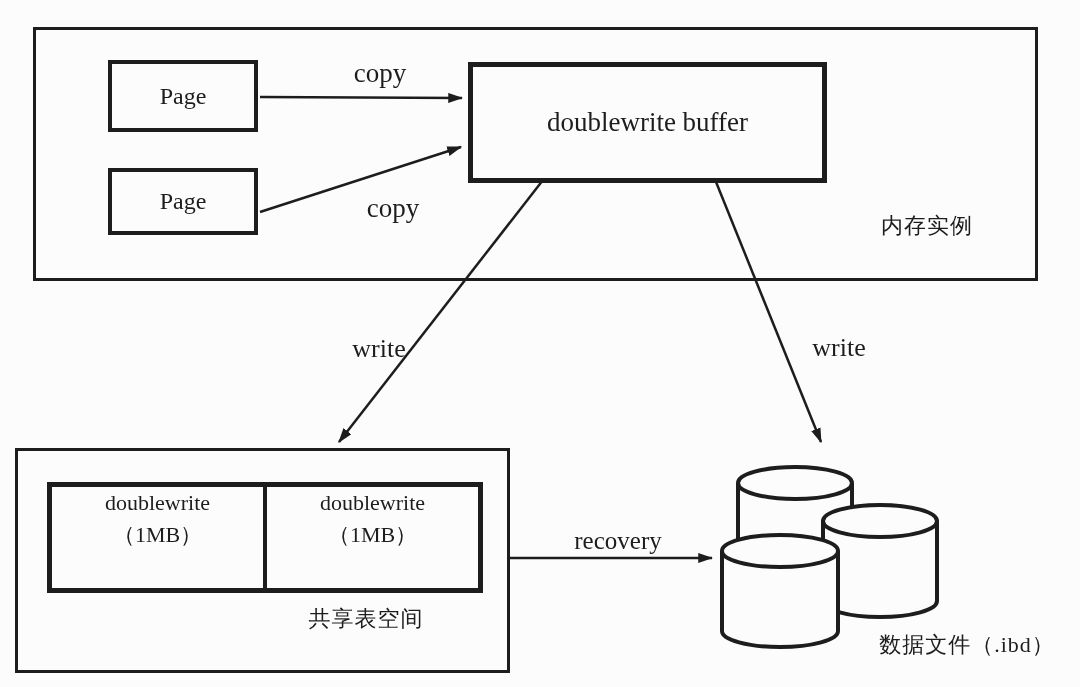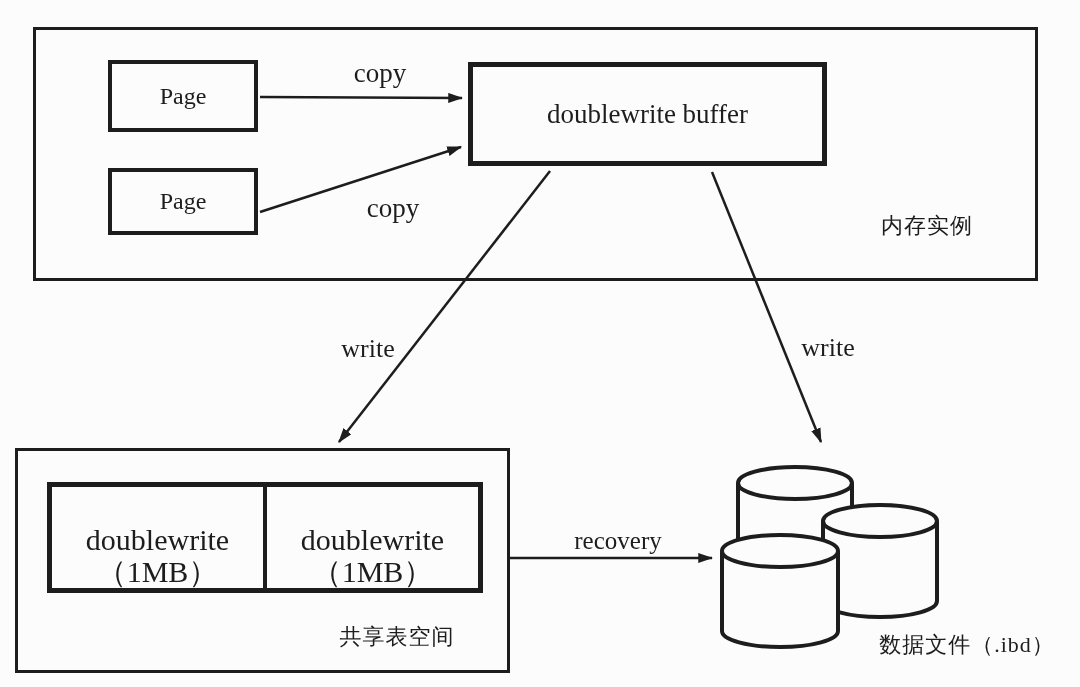--- a/index.html
+++ b/index.html
@@ -7,35 +7,35 @@
     position:relative;width:1080px;height:687px;background:#fcfcfc;
     font-family:"Liberation Serif","DejaVu Serif",serif;color:#1d1d1d;overflow:hidden;
   }
   .canvas *{box-sizing:border-box;}
   svg.wires{position:absolute;left:0;top:0;z-index:1;}
   .box{position:absolute;background:transparent;z-index:2;}
   .memory-box{left:33px;top:27px;width:1005px;height:254px;border:3px solid #1d1d1d;}
   .page-box{left:108px;width:150px;border:4px solid #1d1d1d;display:flex;align-items:center;justify-content:center;font-size:24px;background:#fcfcfc;}
   .page-1{top:60px;height:72px;}
   .page-2{top:168px;height:67px;}
-  .buffer-box{left:468px;top:62px;width:359px;height:104px;border:5px solid #1d1d1d;display:flex;flex-direction:column;align-items:center;justify-content:center;font-size:27px;line-height:33px;background:#fcfcfc;z-index:3;}
+  .buffer-box{left:468px;top:62px;width:359px;height:121px;border:5px solid #1d1d1d;display:flex;flex-direction:column;align-items:center;justify-content:center;font-size:27px;line-height:33px;background:#fcfcfc;z-index:3;}
   .shared-box{left:15px;top:448px;width:495px;height:225px;border:3px solid #1d1d1d;}
   .segments-box{left:47px;top:482px;width:436px;height:111px;border:5px solid #1d1d1d;display:flex;background:#fcfcfc;z-index:3;}
-  .segment{flex:1;display:flex;flex-direction:column;align-items:center;justify-content:flex-end;font-size:30px;line-height:32px;}
+  .segment{flex:1;display:flex;flex-direction:column;align-items:center;justify-content:flex-start;font-size:22px;line-height:32px;}
   .segment + .segment{border-left:4px solid #1d1d1d;}
   .lbl{position:absolute;transform:translate(-50%,-50%);white-space:nowrap;z-index:4;}
-  .lbl-en{font-size:26px;}
+  .lbl-en{font-size:26px;margin-left:11px;}
   .lbl-cjk{font-size:22px;letter-spacing:1px;}
   .lbl-copy-1{left:380px;top:73px;font-size:27px;}
   .lbl-copy-2{left:393px;top:208px;font-size:27px;}
   .lbl-write-left{left:368px;top:349px;}
   .lbl-write-right{left:828px;top:348px;}
   .lbl-recovery{left:618px;top:541px;font-size:25px;text-align:center;}
   .lbl-memory{left:927px;top:226px;}
-  .lbl-shared{left:366px;top:637px;margin-left:31px;}
+  .lbl-shared{left:366px;top:619px;}
   .lbl-datafiles{left:967px;top:645px;}
 </style>
 </head>
 <body>
 
 <div class="canvas">
 
   <svg class="wires" width="1080" height="687" viewBox="0 0 1080 687">
     <defs>
       <marker id="ah" markerWidth="6" markerHeight="4" refX="5.5" refY="2" orient="auto">

